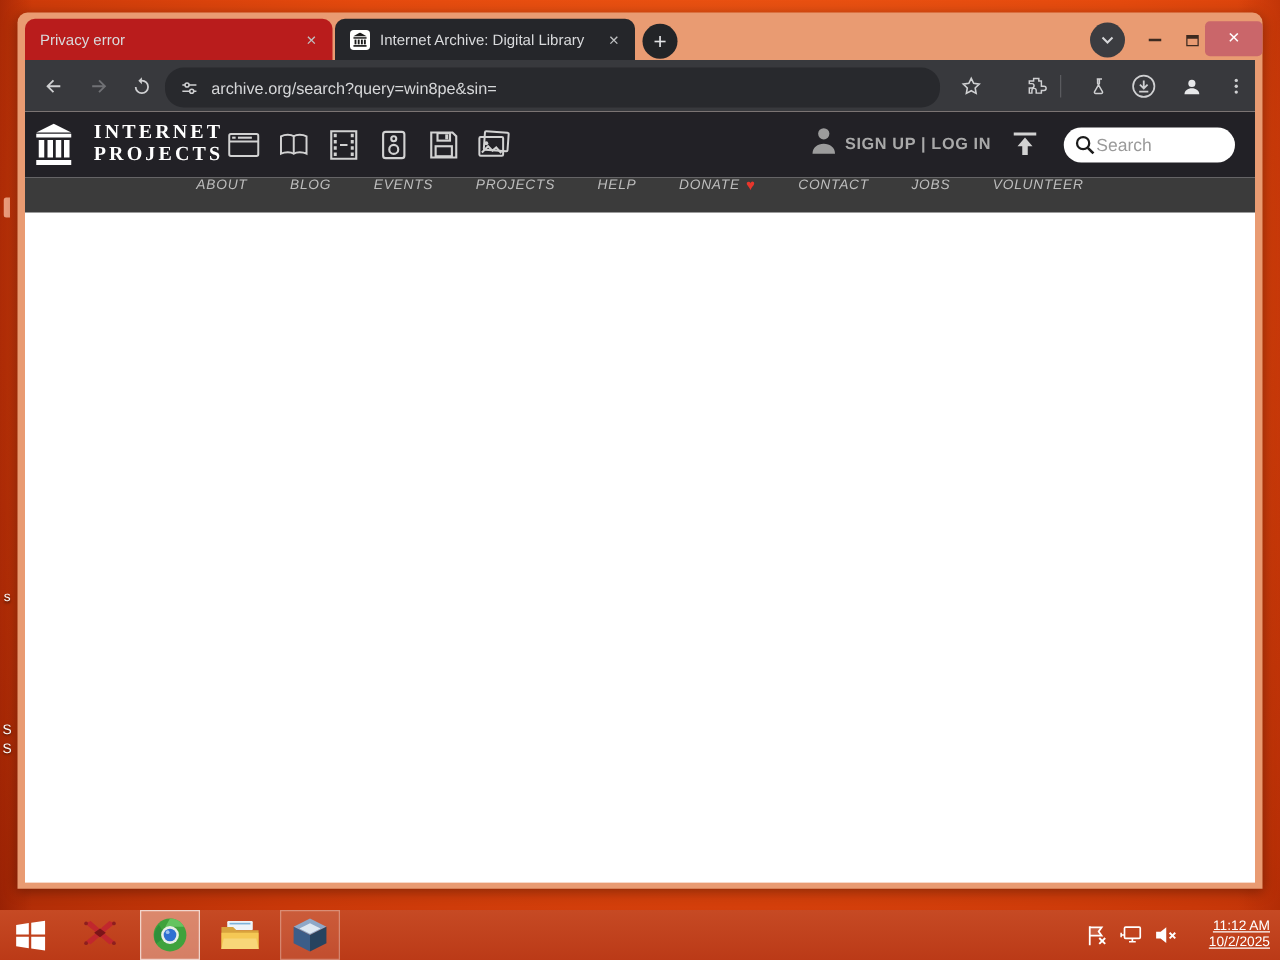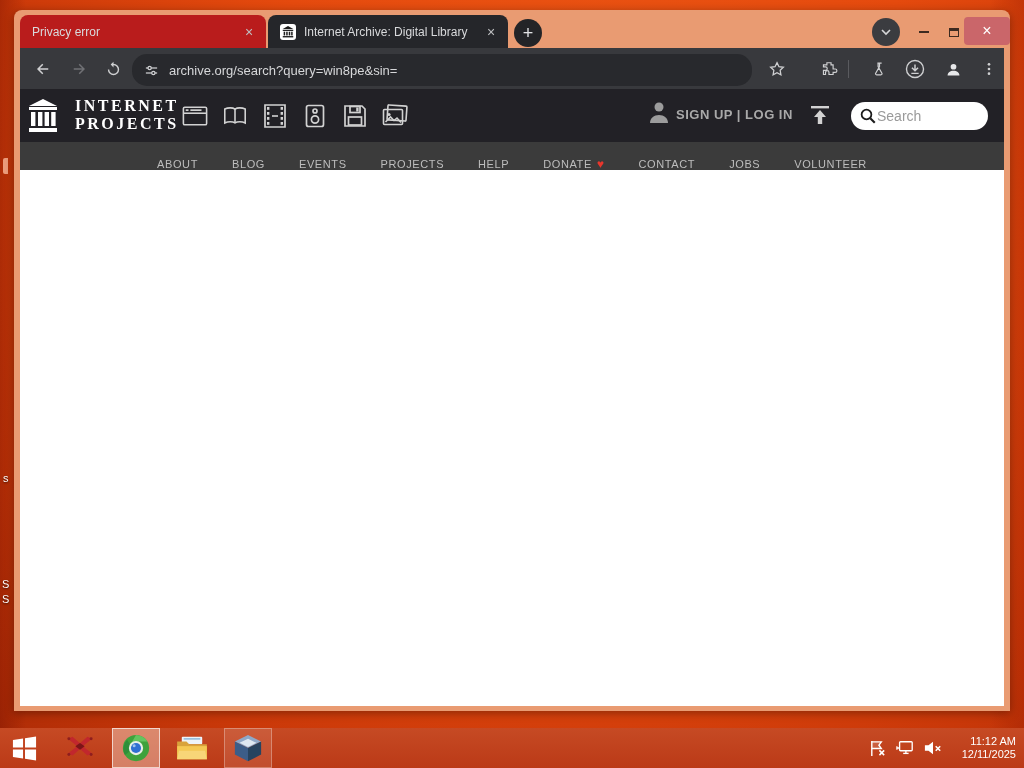--- a/index.html
+++ b/index.html
@@ -62,38 +62,38 @@
   .m-icon { width:26px; height:26px; display:flex; align-items:center; justify-content:center; }
   .ia-person { position:absolute; left:628px; top:11px; }
   .ia-auth { position:absolute; left:656px; top:18px; color:#a9a9a9; font-size:13px; letter-spacing:.5px; white-space:nowrap;font-weight:bold; }
   .ia-upload { position:absolute; left:788px; top:14px; }
   .ia-search { position:absolute; left:831px; top:13px; width:137px; height:28px; background:#fff;
     border-radius:14px; display:flex; align-items:center; padding:0 8px; }
   .ia-search input { border:none; outline:none; width:95px; font-size:14px; color:#333;
     font-family:"Liberation Sans", sans-serif; background:transparent; }
   .ia-search input::placeholder { color:#9a9a9a; }
   .ia-nav { position:absolute; left:0; right:0; top:53px; height:28px; background:#3b3b3b;
-    display:flex; align-items:flex-end; justify-content:center; gap:34px; }
+    display:flex; align-items:flex-start; justify-content:center; gap:34px;font-style:italic; }
   .navlink { color:#bdbdbd; font-size:11px; letter-spacing:.6px; white-space:nowrap;
     display:flex; align-items:center; gap:5px; }
   .heart { color:#e8362c; font-size:12px; line-height:1; }
   .page-content { position:absolute; left:0; right:0; top:87px; bottom:0; background:#fff; }
 
   
   .taskbar { position:absolute; left:0; bottom:0; width:1024px; height:40px;
     background:linear-gradient(#c64a24,#bb3a17); display:flex; align-items:center; }
   .tk-btn { height:40px; display:flex; align-items:center; justify-content:center; flex:0 0 auto; }
   .tk-start { width:48px; }
   .tk-app { width:48px; margin-left:8px; }
   .tk-active { background:rgba(255,240,228,.38); border:1px solid rgba(255,255,255,.65); }
   .tk-running { background:rgba(255,255,255,.10); border:1px solid rgba(255,255,255,.30); }
   .tray { position:absolute; right:80px; top:0; height:40px; display:flex; align-items:center; gap:6px; }
   .tray-ic { width:22px; height:22px; display:flex; align-items:center; justify-content:center; }
   .clock { position:absolute; right:8px; top:7px; width:66px; color:#fff; font-size:11px;
-    line-height:13px; text-align:right; }
+    line-height:13px; text-align:right;text-decoration:underline; }
 </style>
 </head>
 <body>
 
 <div id="screen">
 
   <div class="desk-sliver"></div>
   <div class="desk-frag" style="left:3px; top:472px;">s</div>
   <div class="desk-frag" style="left:2px; top:578px;">S</div>
   <div class="desk-frag" style="left:2px; top:593px;">S</div>
@@ -450,16 +450,16 @@
           <g stroke="#fff" stroke-width="1.7">
               <line x1="14" y1="8" x2="19" y2="13"></line>
               <line x1="19" y1="8" x2="14" y2="13"></line>
             </g>
           </svg>
       </span>
     </div>
 
     <div class="clock">
       <div>11:12 AM</div>
-      <div>12/11/2025</div>
+      <div>10/2/2025</div>
     </div>
   </div>
 </div>
 
 </body></html>

